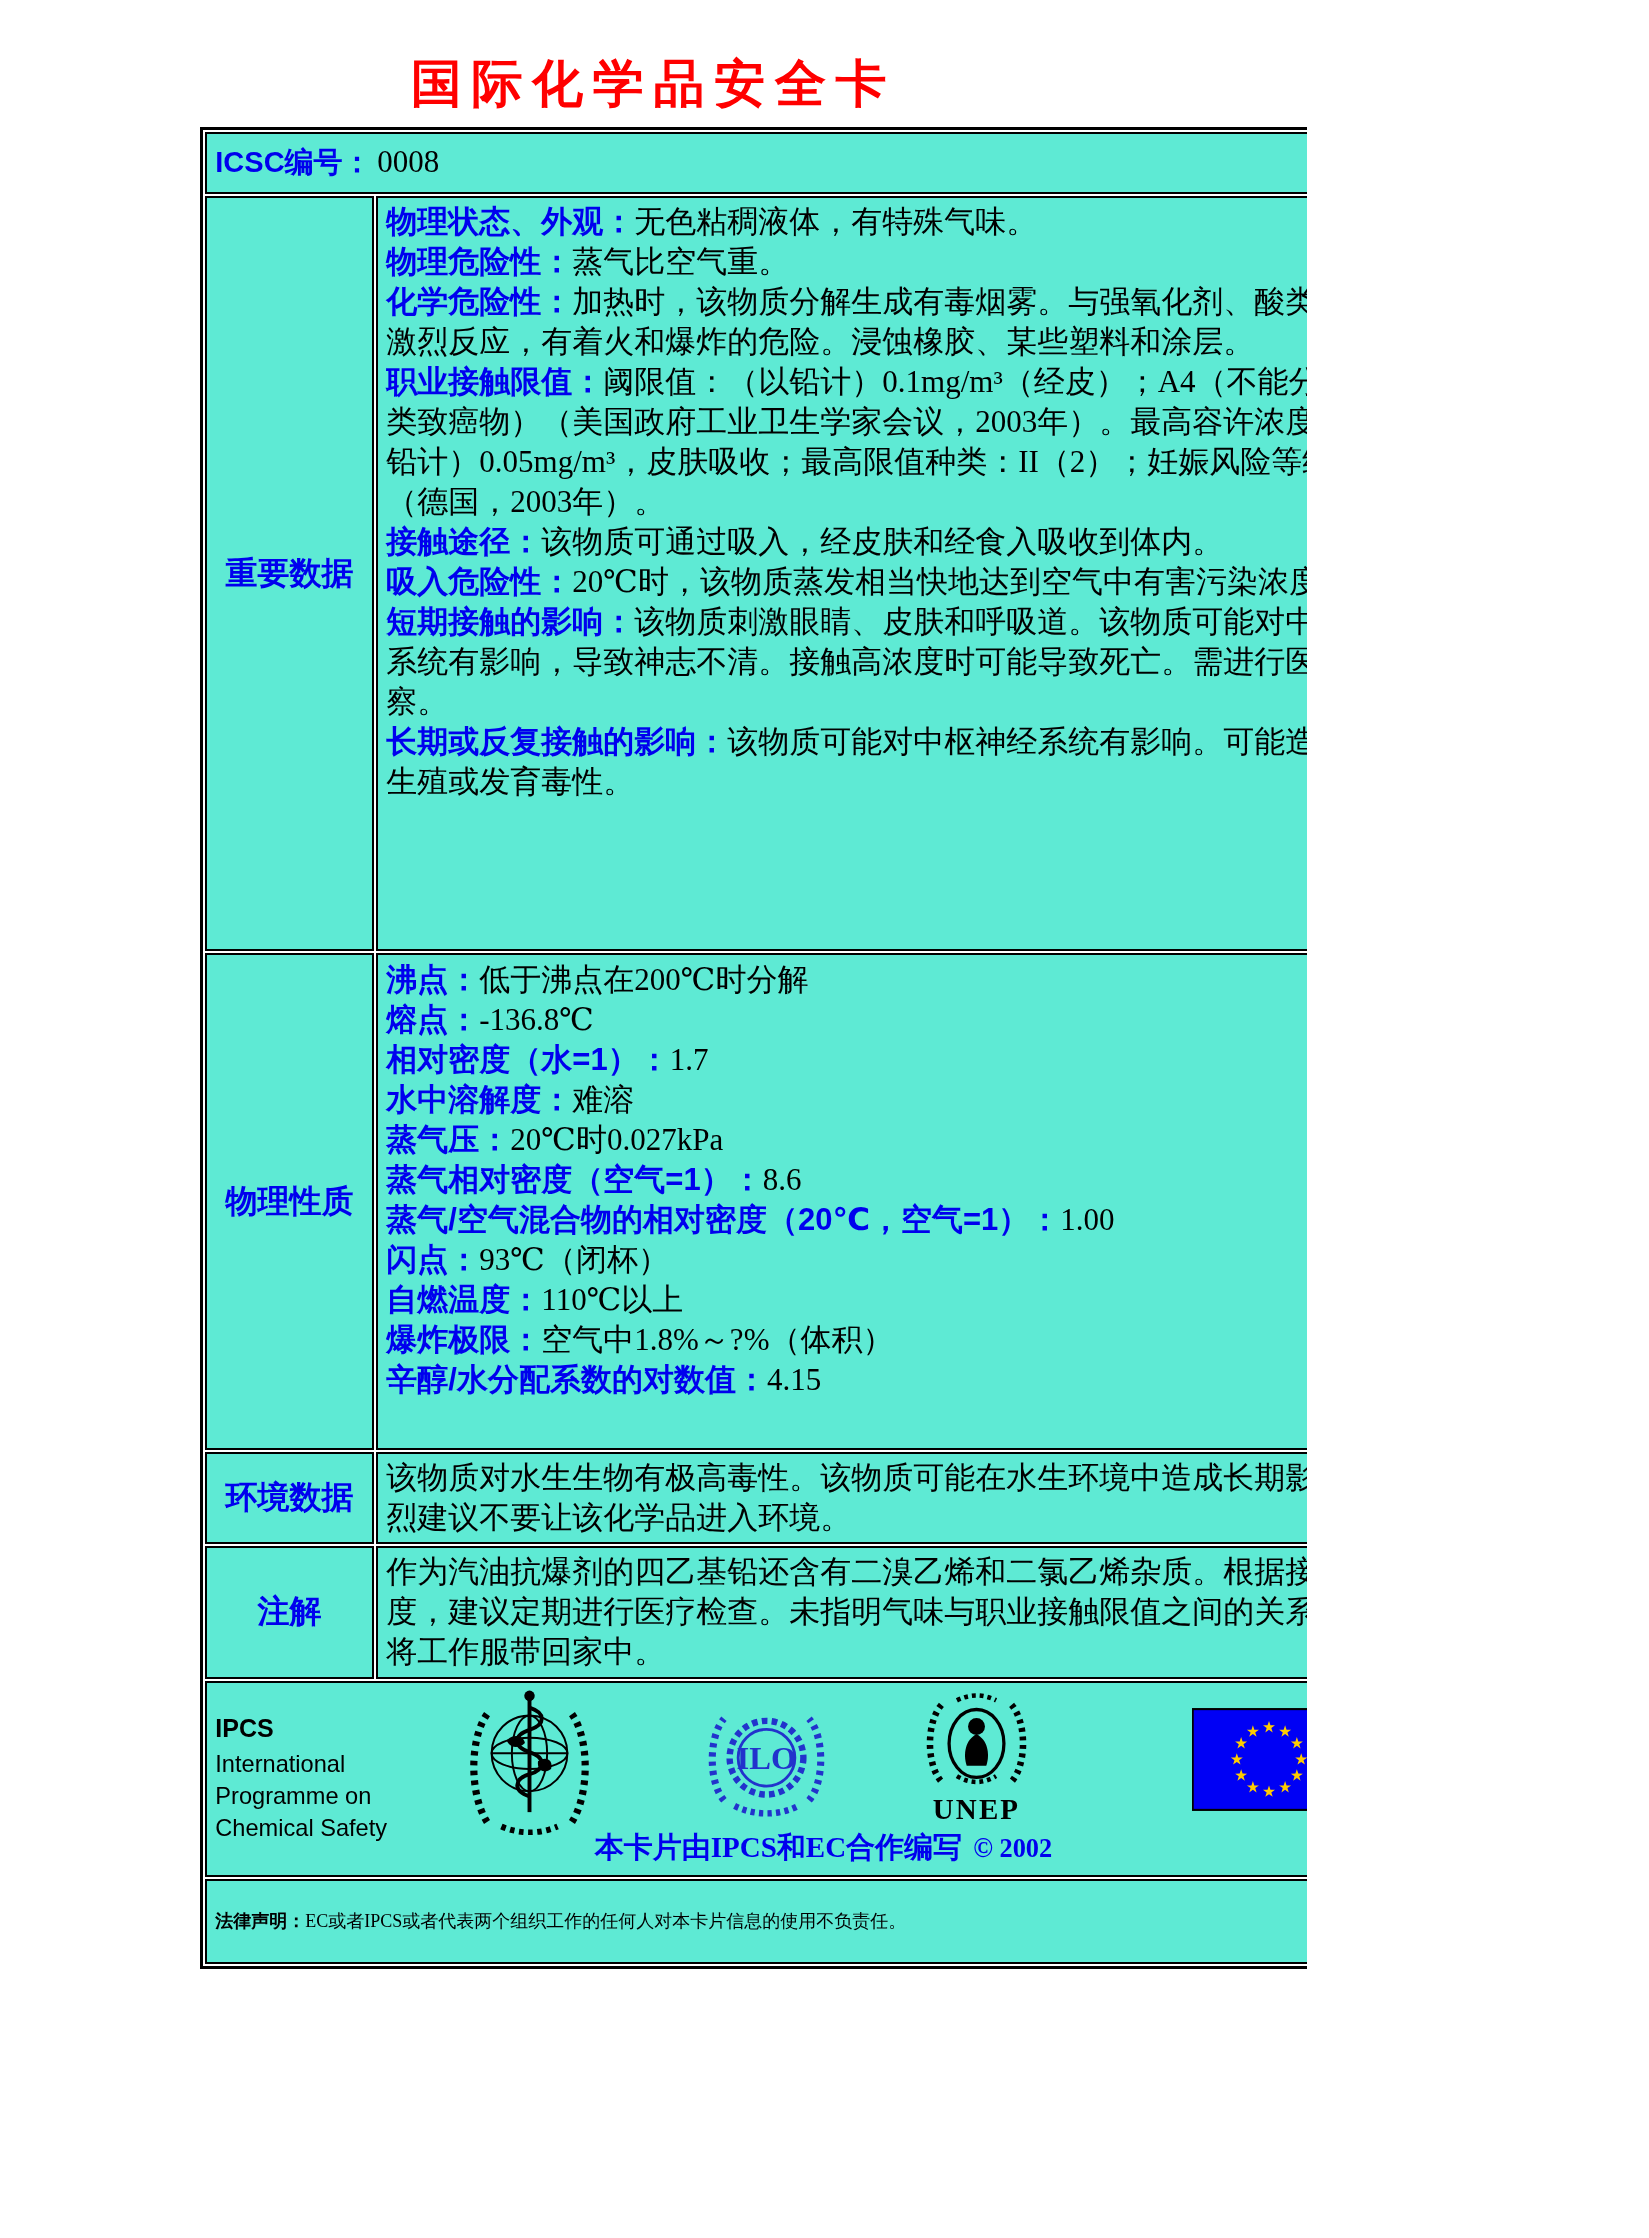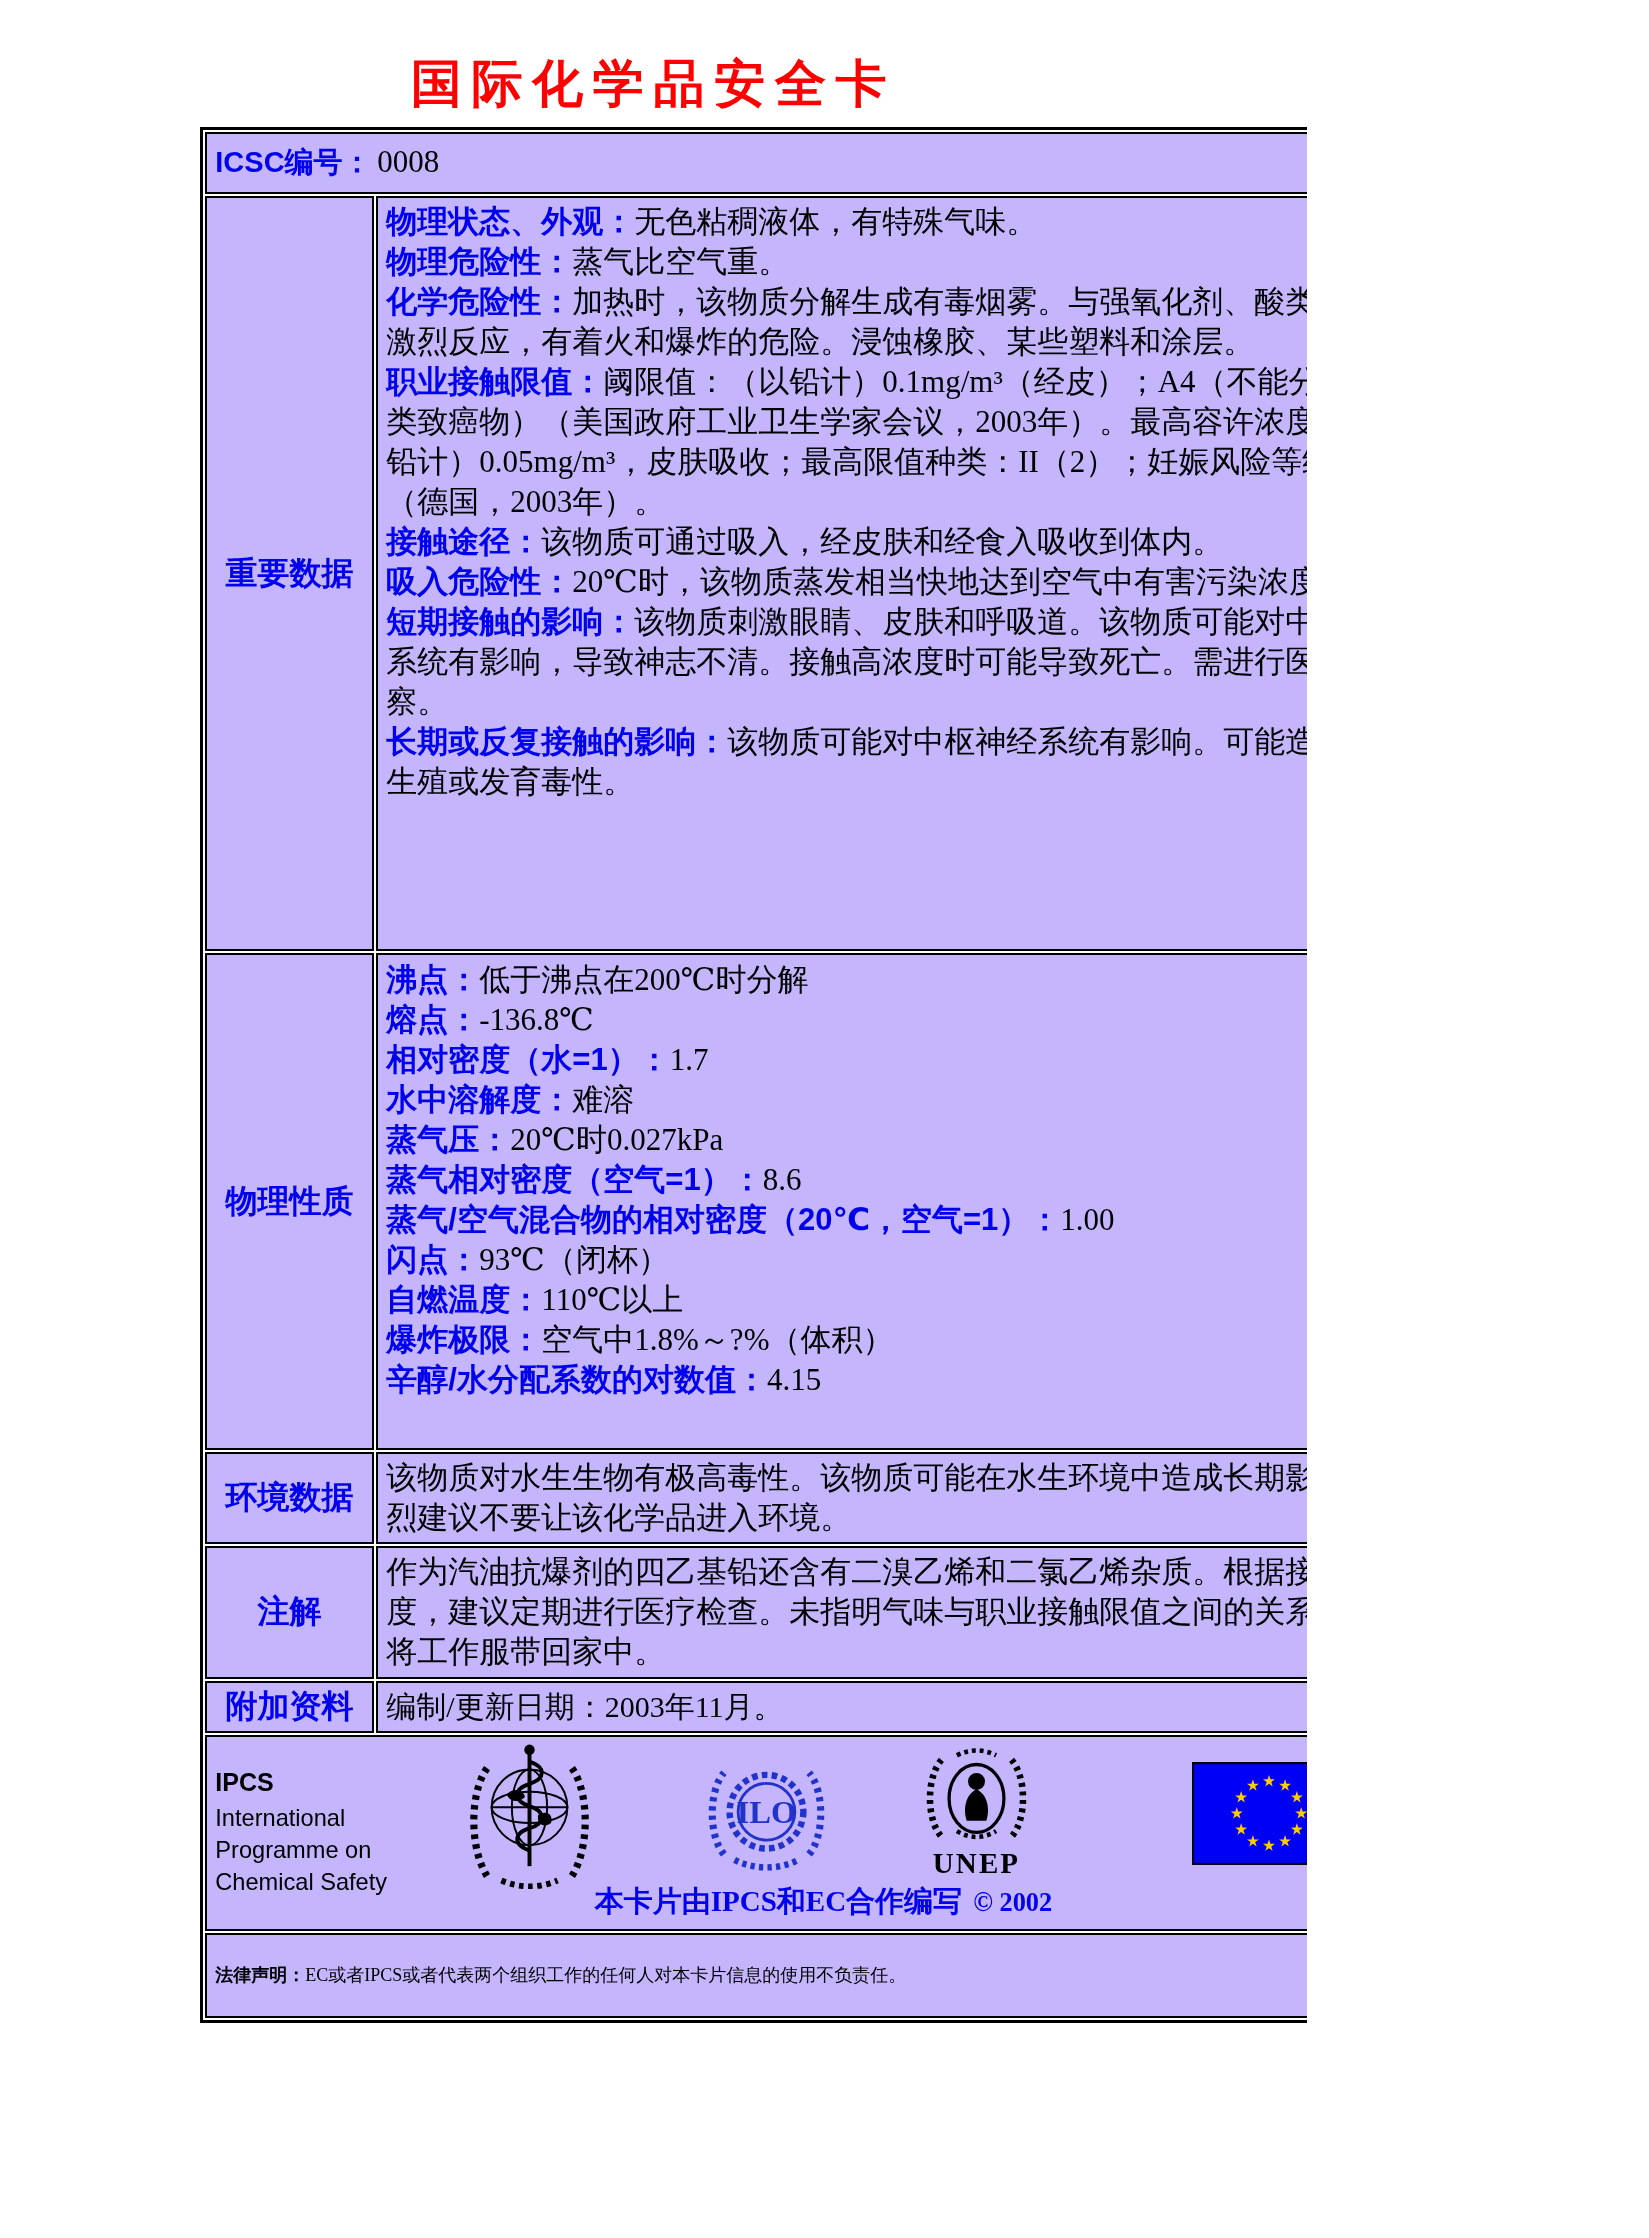--- a/index.html
+++ b/index.html
@@ -8,21 +8,21 @@
   html,body{margin:0;padding:0;background:#fff;}
   .page{position:relative;width:1307px;height:2239px;background:#fff;overflow:hidden;
         font-family:"Liberation Serif","DejaVu Serif",serif;color:var(--ink);}
   
   .title{position:absolute;top:50px;left:0;width:100%;text-align:center;margin:0;
          font-size:51px;font-weight:900;letter-spacing:9.7px;color:var(--red);
          font-family:"Liberation Serif","DejaVu Serif",serif;}
   
   table.card{position:absolute;left:200px;top:127px;width:1247px;
              border:3.5px solid #000;border-collapse:separate;border-spacing:2.1px;background:#fff;}
-  td{border:2.1px solid #000;background:#c4b5fd;}
+  td{border:2.1px solid #000;background:#5eead4;}
   td.side{width:165px;text-align:center;vertical-align:middle;
           color:var(--blue);font-family:"Liberation Sans","DejaVu Sans",sans-serif;
           font-weight:700;font-size:32px;padding:0;}
   td.content{vertical-align:top;padding:4.2px 8.3px;}
   p.ln{margin:0;font-size:31px;line-height:40px;overflow-wrap:anywhere;}
   .k{color:var(--blue);font-family:"Liberation Sans","DejaVu Sans",sans-serif;font-weight:700;}
   .v{color:var(--ink);}
   
   td.hdr-cell{padding:0 8.3px;height:58px;}
   .hdr{display:flex;justify-content:space-between;align-items:center;height:100%;}
@@ -120,26 +120,20 @@
       </td>
     </tr>
 
     <tr class="r-notes">
       <td class="side">注解</td>
       <td class="content">
         <p class="ln">作为汽油抗爆剂的四乙基铅还含有二溴乙烯和二氯乙烯杂质。根据接触程度，建议定期进行医疗检查。未指明气味与职业接触限值之间的关系。不要将工作服带回家中。</p>
       </td>
     </tr>
 
-    <tr class="r-add">
-      <td class="side">附加资料</td>
-      <td class="content">
-        <p class="ln">编制/更新日期：2003年11月。</p>
-      </td>
-    </tr>
 
     <tr class="r-logos">
       <td class="logos-cell" colspan="2">
         <div class="ipcs">
           <div class="ipcs-title">IPCS</div>
           <div class="ipcs-sub">International</div>
           <div class="ipcs-sub">Programme on</div>
           <div class="ipcs-sub">Chemical Safety</div>
         </div>
 

